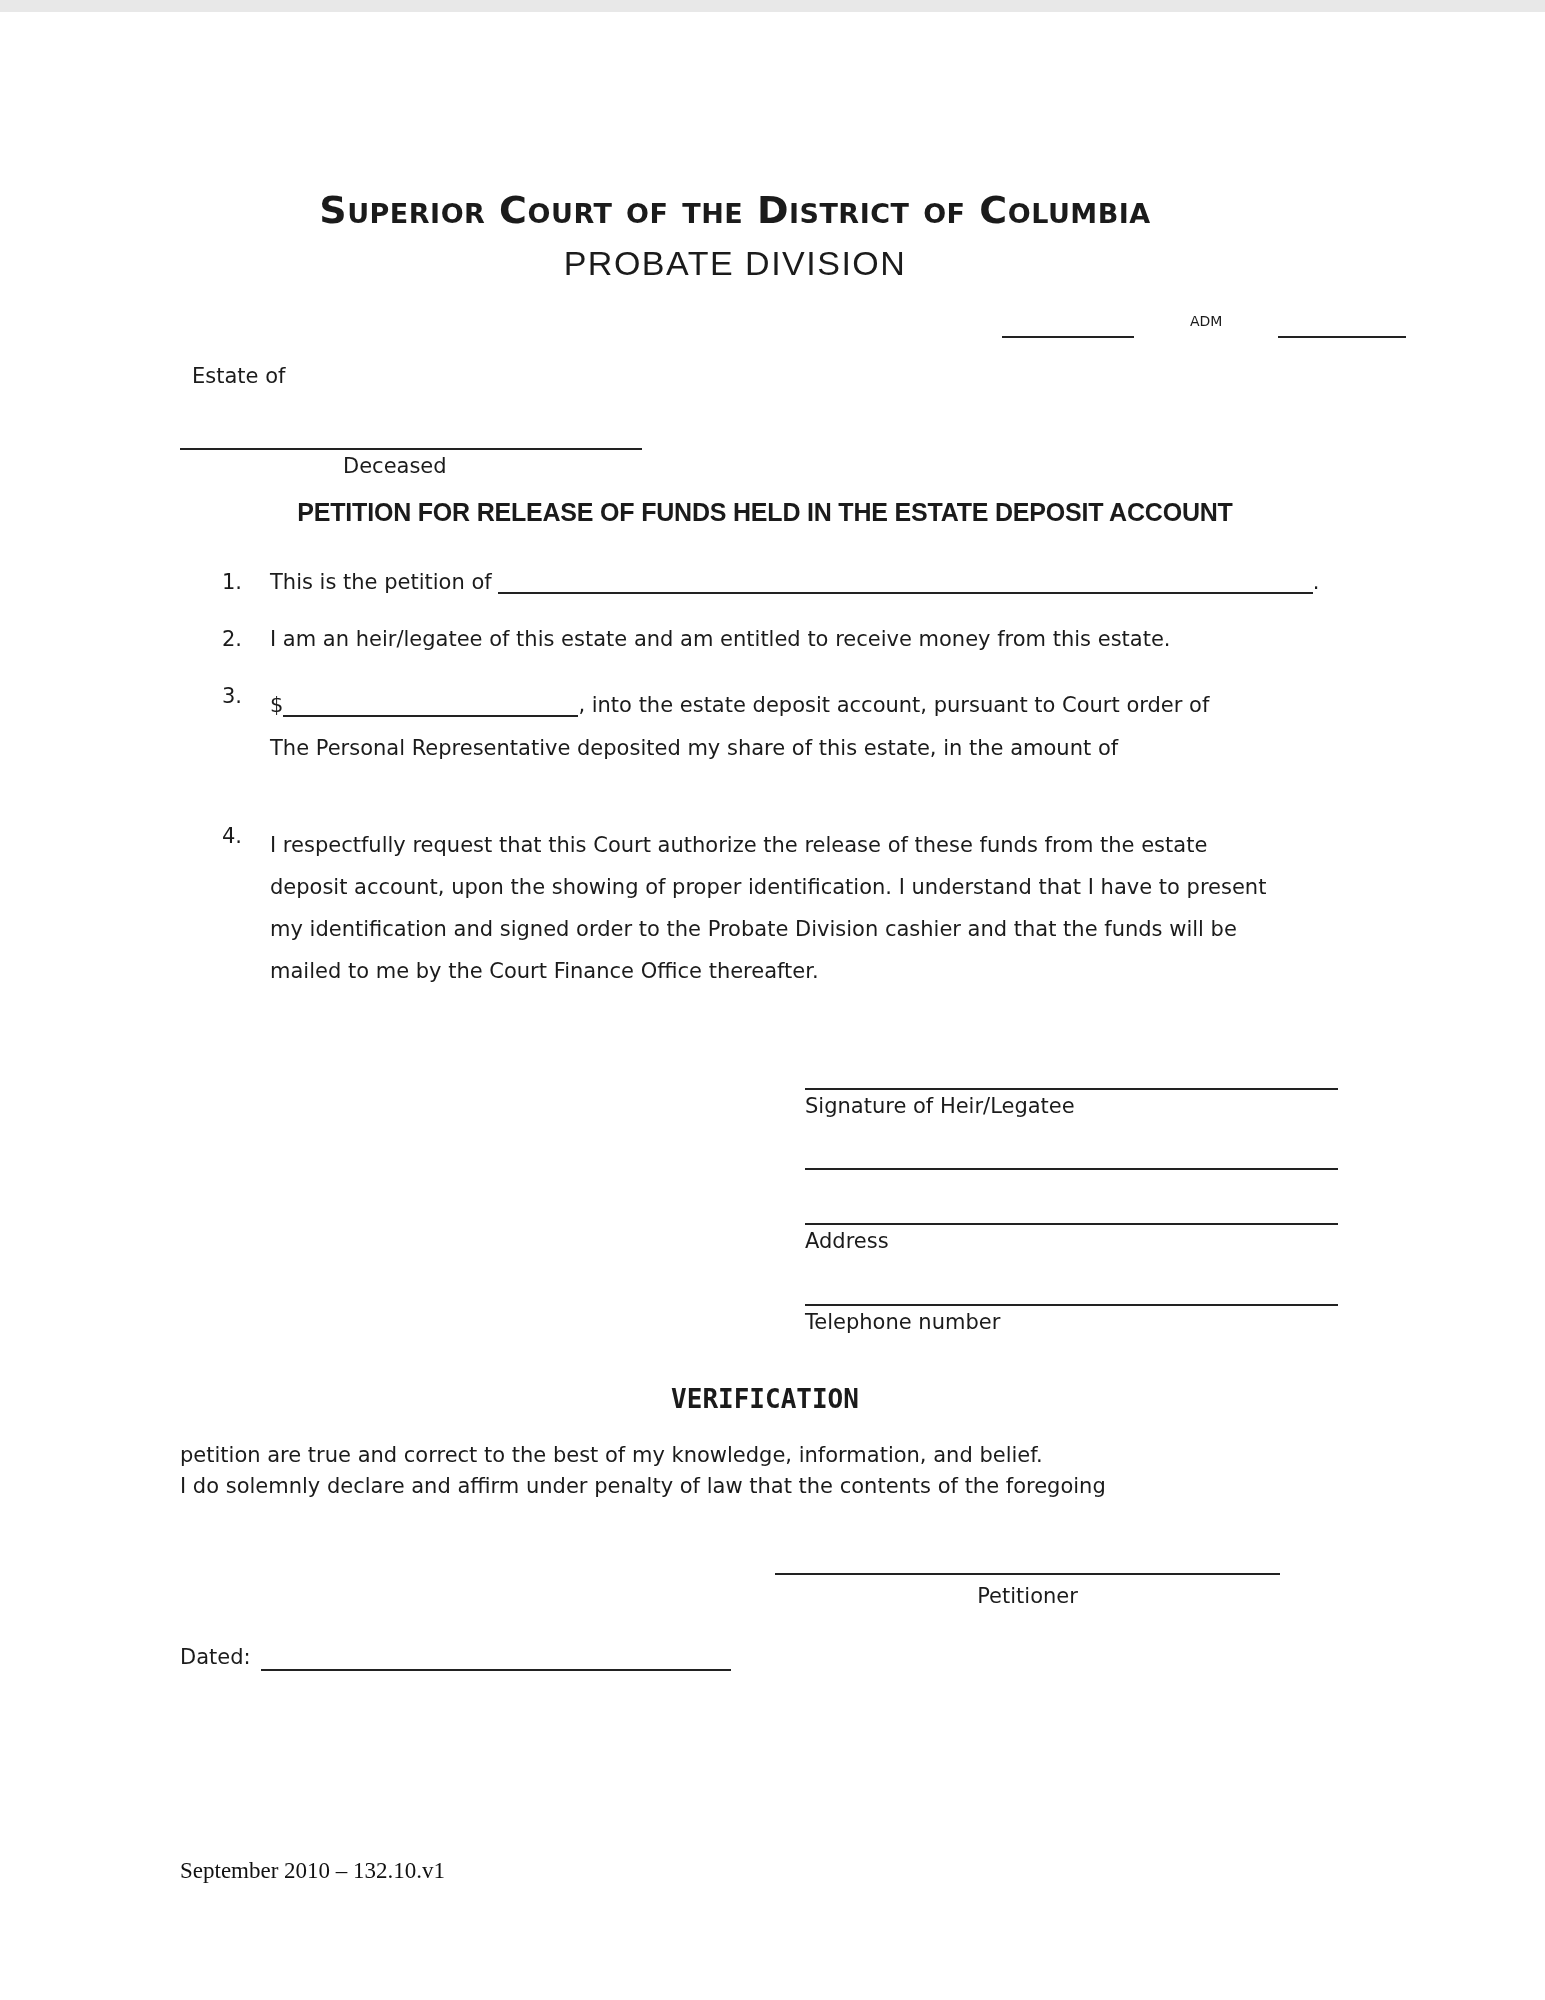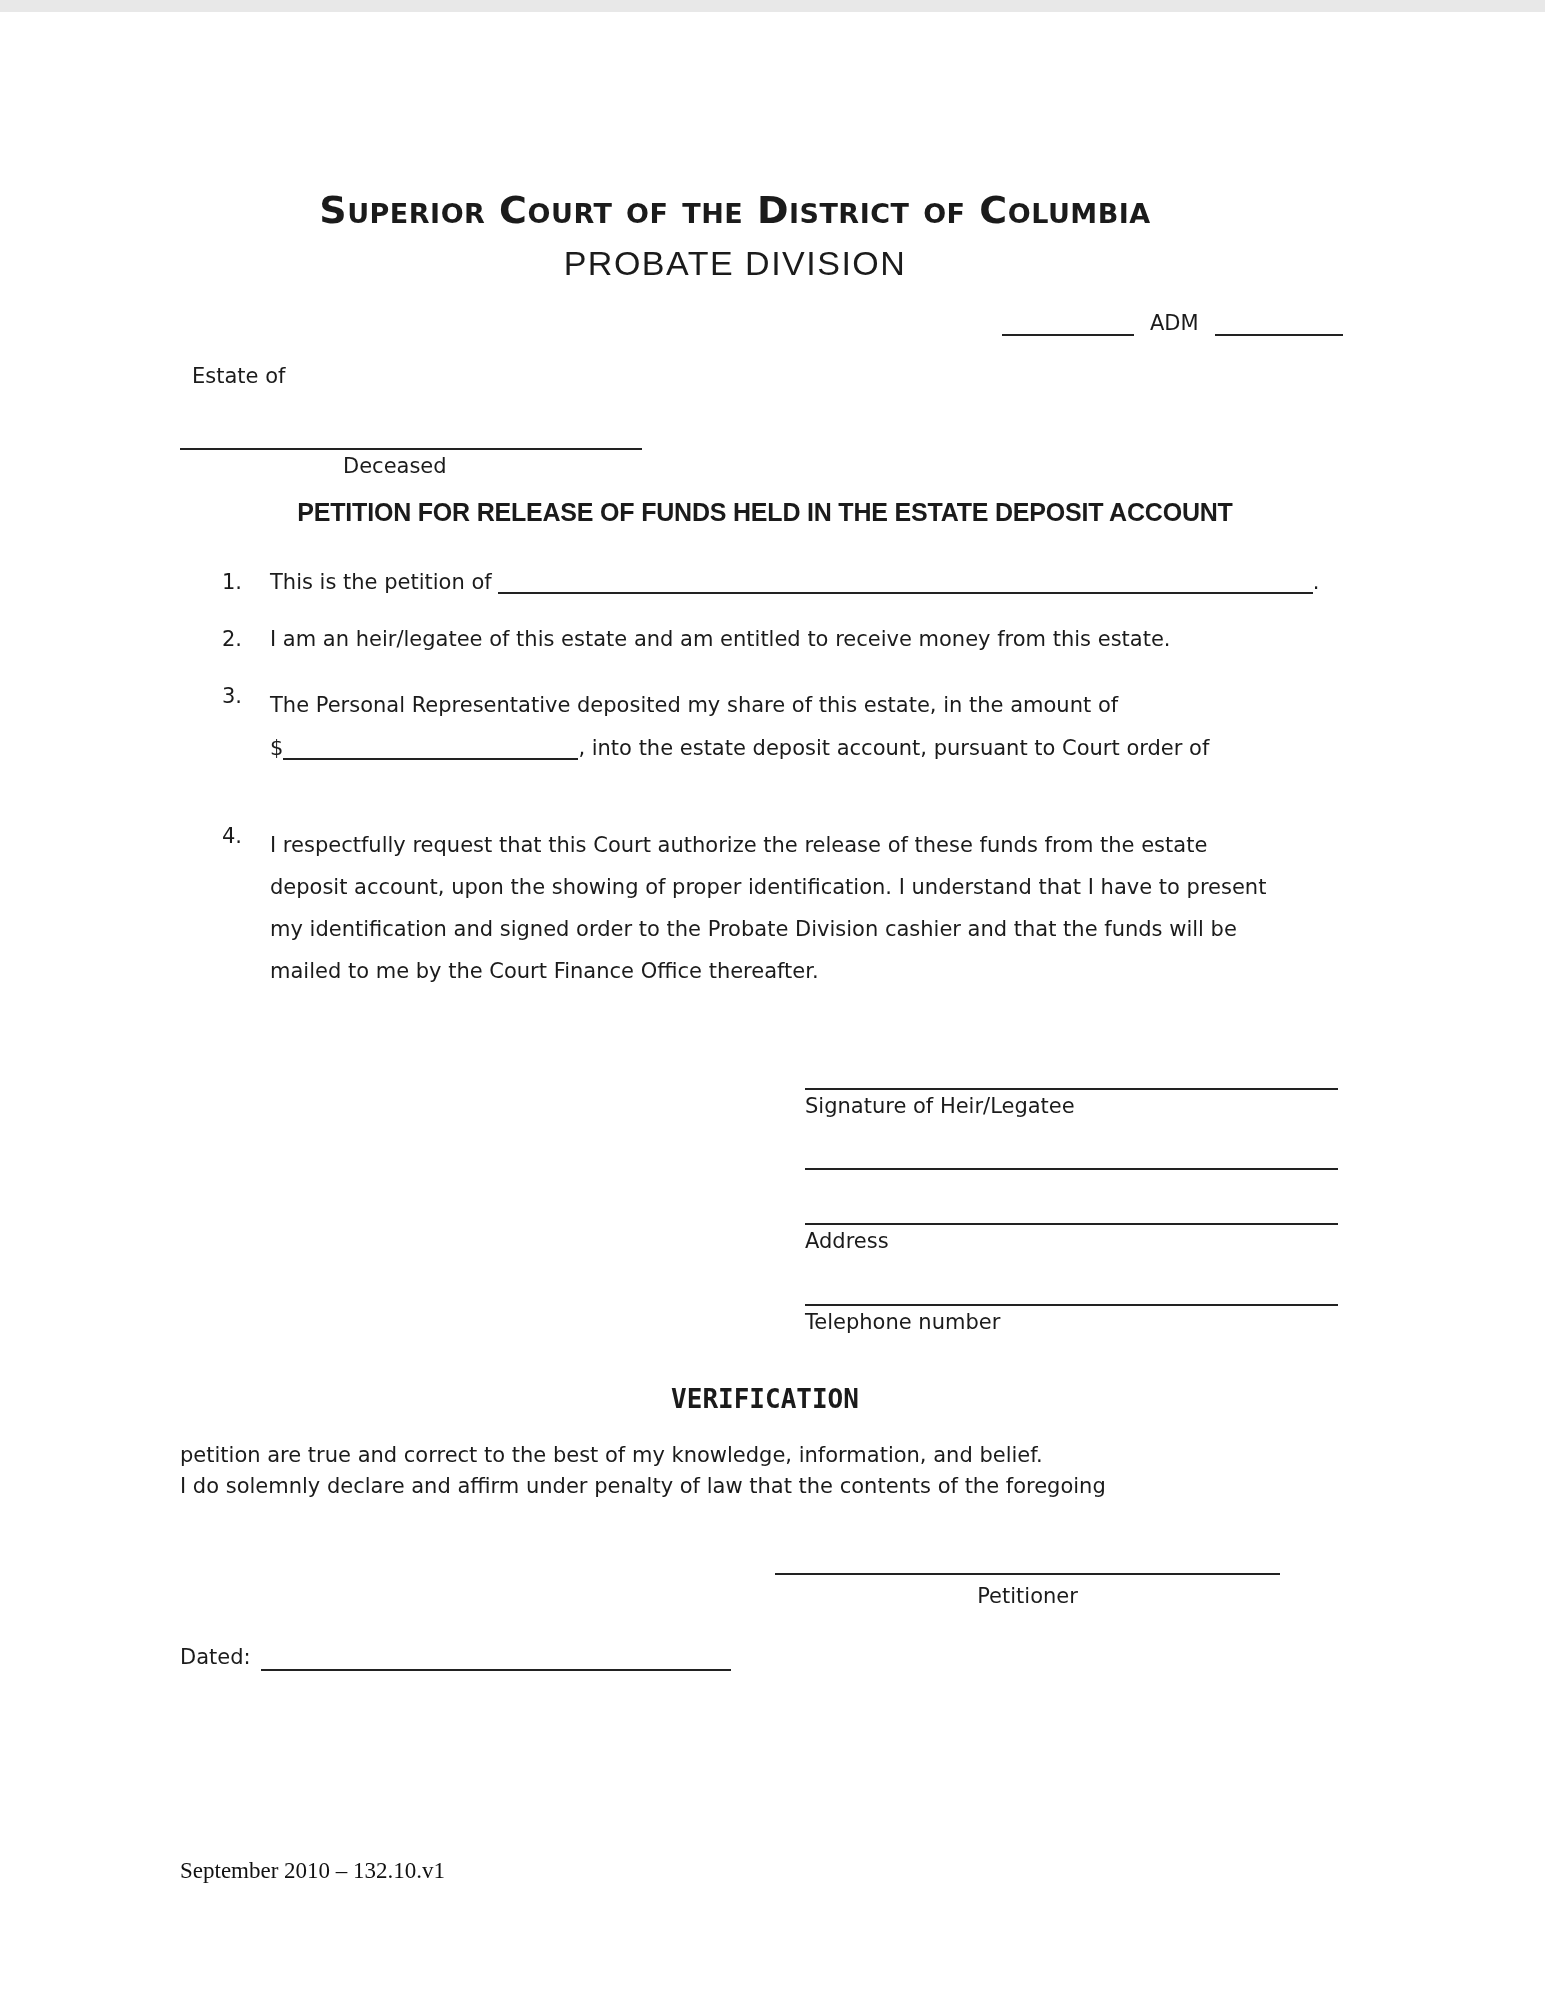--- a/index.html
+++ b/index.html
@@ -31,22 +31,23 @@
     display:inline-block;
     border-bottom:2px solid #222222;
     height:22px;
     vertical-align:-5px;
   }
   .uline { position:absolute; border-top:2px solid #222222; }
 
   
   .adm-row {
     position:absolute; top:296px; left:1002px;
-    display:flex; align-items:flex-end; height:28px;
-    font-size:21px;
+    display:flex; align-items:flex-start; height:28px;
+    font-size:14px;
+    gap:40px;
   }
   .adm-row .blank { height:28px; vertical-align:baseline; }
   .adm-label { margin:0 16px; line-height:26px; }
 
   .estate-of { position:absolute; top:352px; left:192px; }
   .deceased-line { position:absolute; top:364px; left:180px; width:462px; height:72px; border-bottom:2px solid #222; }
   .deceased-label { position:absolute; top:442px; left:343px; }
 
   .form-title {
     position:absolute; top:486px; left:180px; width:1170px;
@@ -127,24 +128,24 @@
   </div>
 
   <div class="item" id="item-2">
     <span class="num">2.</span>
     <span class="content">I am an heir/legatee of this estate and am entitled to receive money from this estate.</span>
   </div>
 
   <div class="item" id="item-3">
     <span class="num">3.</span>
     <span class="content">
-      <div>The Personal Representative deposited my share of this estate, in the amount of</div>
       <div>
         <span>$</span><span class="blank blank-amount"></span><span>, into the estate deposit account, pursuant to Court order of</span>
       </div>
+      <div>The Personal Representative deposited my share of this estate, in the amount of</div>
     </span>
   </div>
 
   <div class="item" id="item-4">
     <span class="num">4.</span>
     <span class="content">
       <div>I respectfully request that this Court authorize the release of these funds from the estate</div>
       <div>deposit account, upon the showing of proper identification. I understand that I have to present</div>
       <div>my identification and signed order to the Probate Division cashier and that the funds will be</div>
       <div>mailed to me by the Court Finance Office thereafter.</div>

